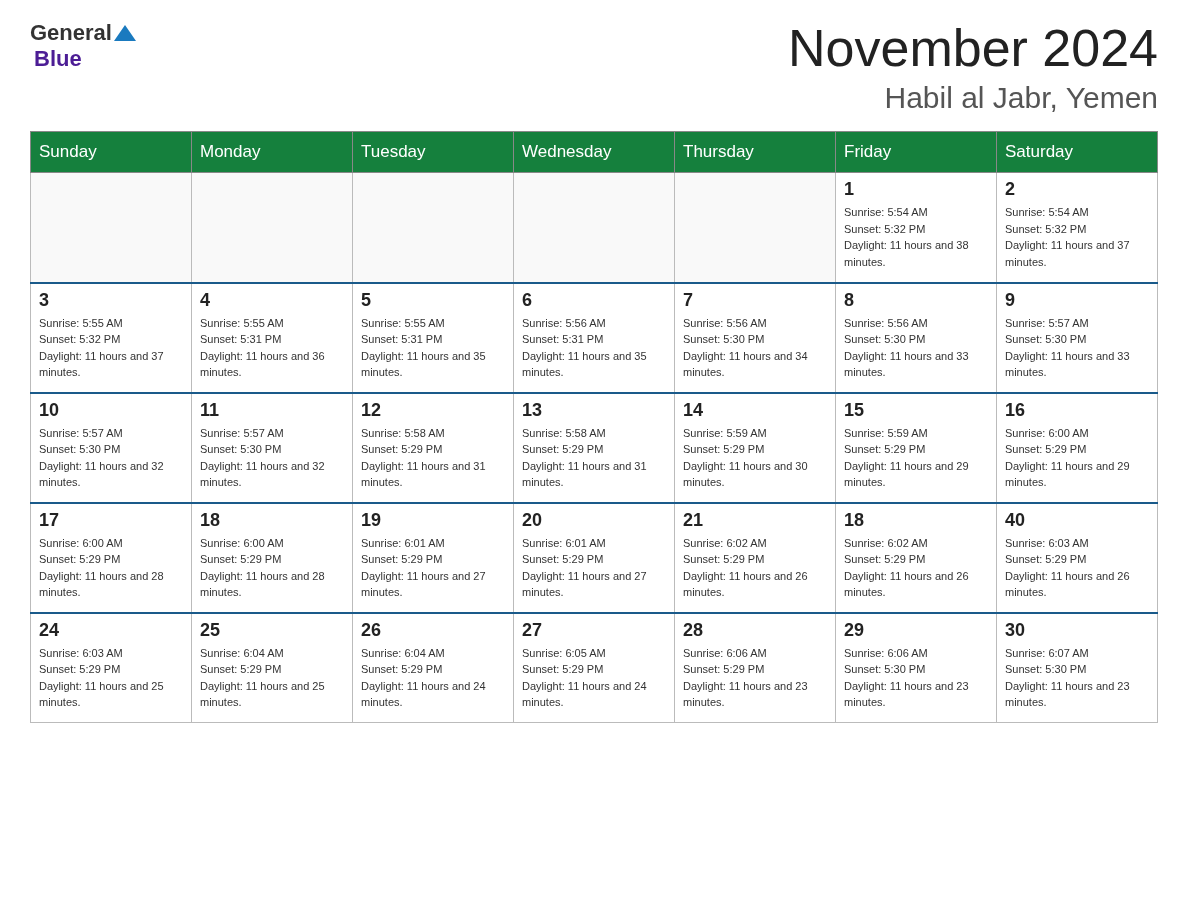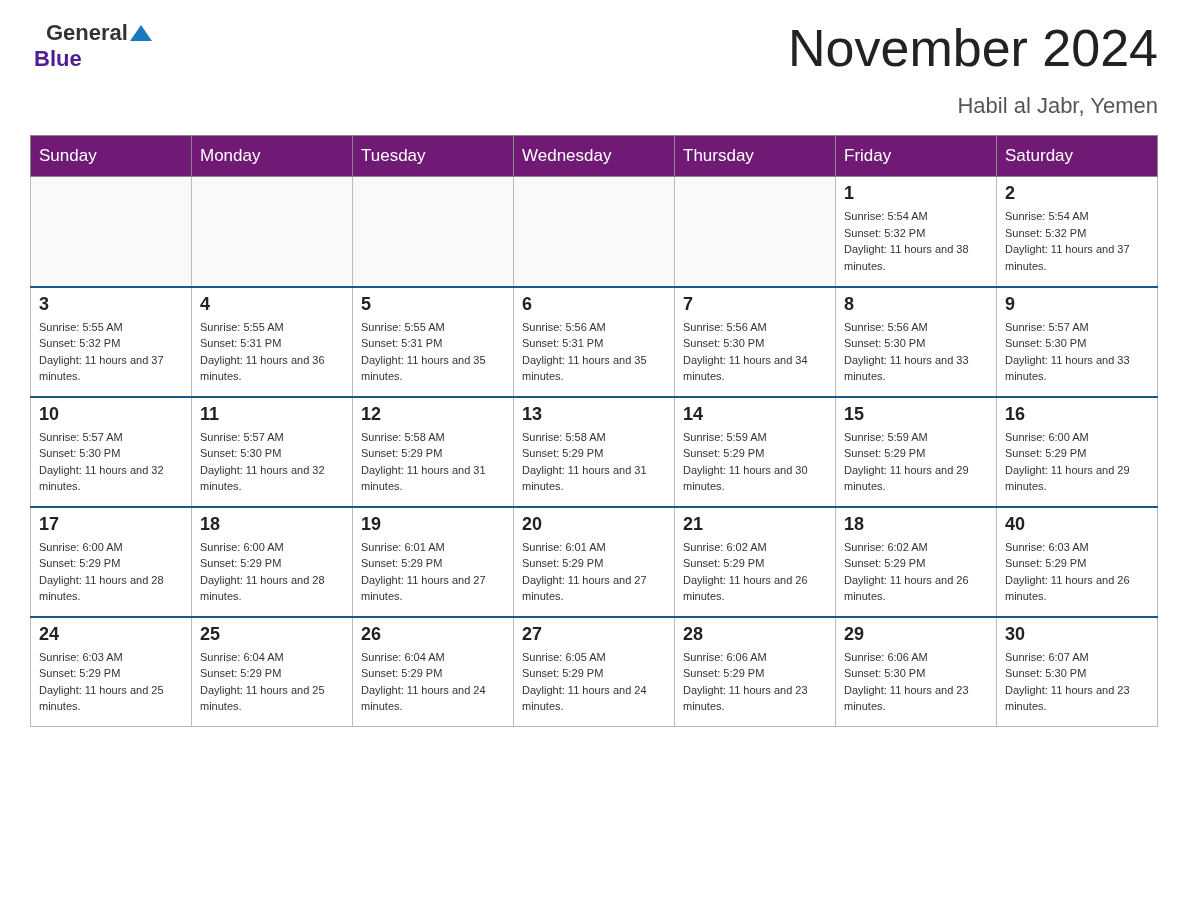--- a/index.html
+++ b/index.html
@@ -30,50 +30,49 @@
       margin-left: 2px;
     }
     .logo-block {
       display: flex;
       flex-direction: column;
       align-items: flex-start;
     }
     .logo-row1 {
       display: flex;
       align-items: center;
-      margin-left: 16px;
     }
     .logo-row2 {
       color: #4c1d95;
       font-size: 22px;
       font-weight: bold;
       margin-left: 4px;
     }
     .title-block {
       text-align: right;
     }
     .month-title {
       font-size: 52px;
       font-weight: normal;
       color: #222;
       line-height: 1.1;
       text-align: right;
     }
     .location {
-      font-size: 22px;
+      font-size: 30px;
       color: #555;
-      margin-top: 16px;
+      margin-top: 4px;
     }
     .calendar {
       width: 100%;
       border-collapse: collapse;
       border: 1px solid #999;
     }
     .calendar th {
-      background-color: #701a75;
+      background-color: #15803d;
       color: #fff;
       font-size: 17px;
       font-weight: normal;
       padding: 10px 8px;
       text-align: left;
       border: 1px solid #888;
     }
     .calendar td {
       vertical-align: top;
       border: 1px solid #bbb;

